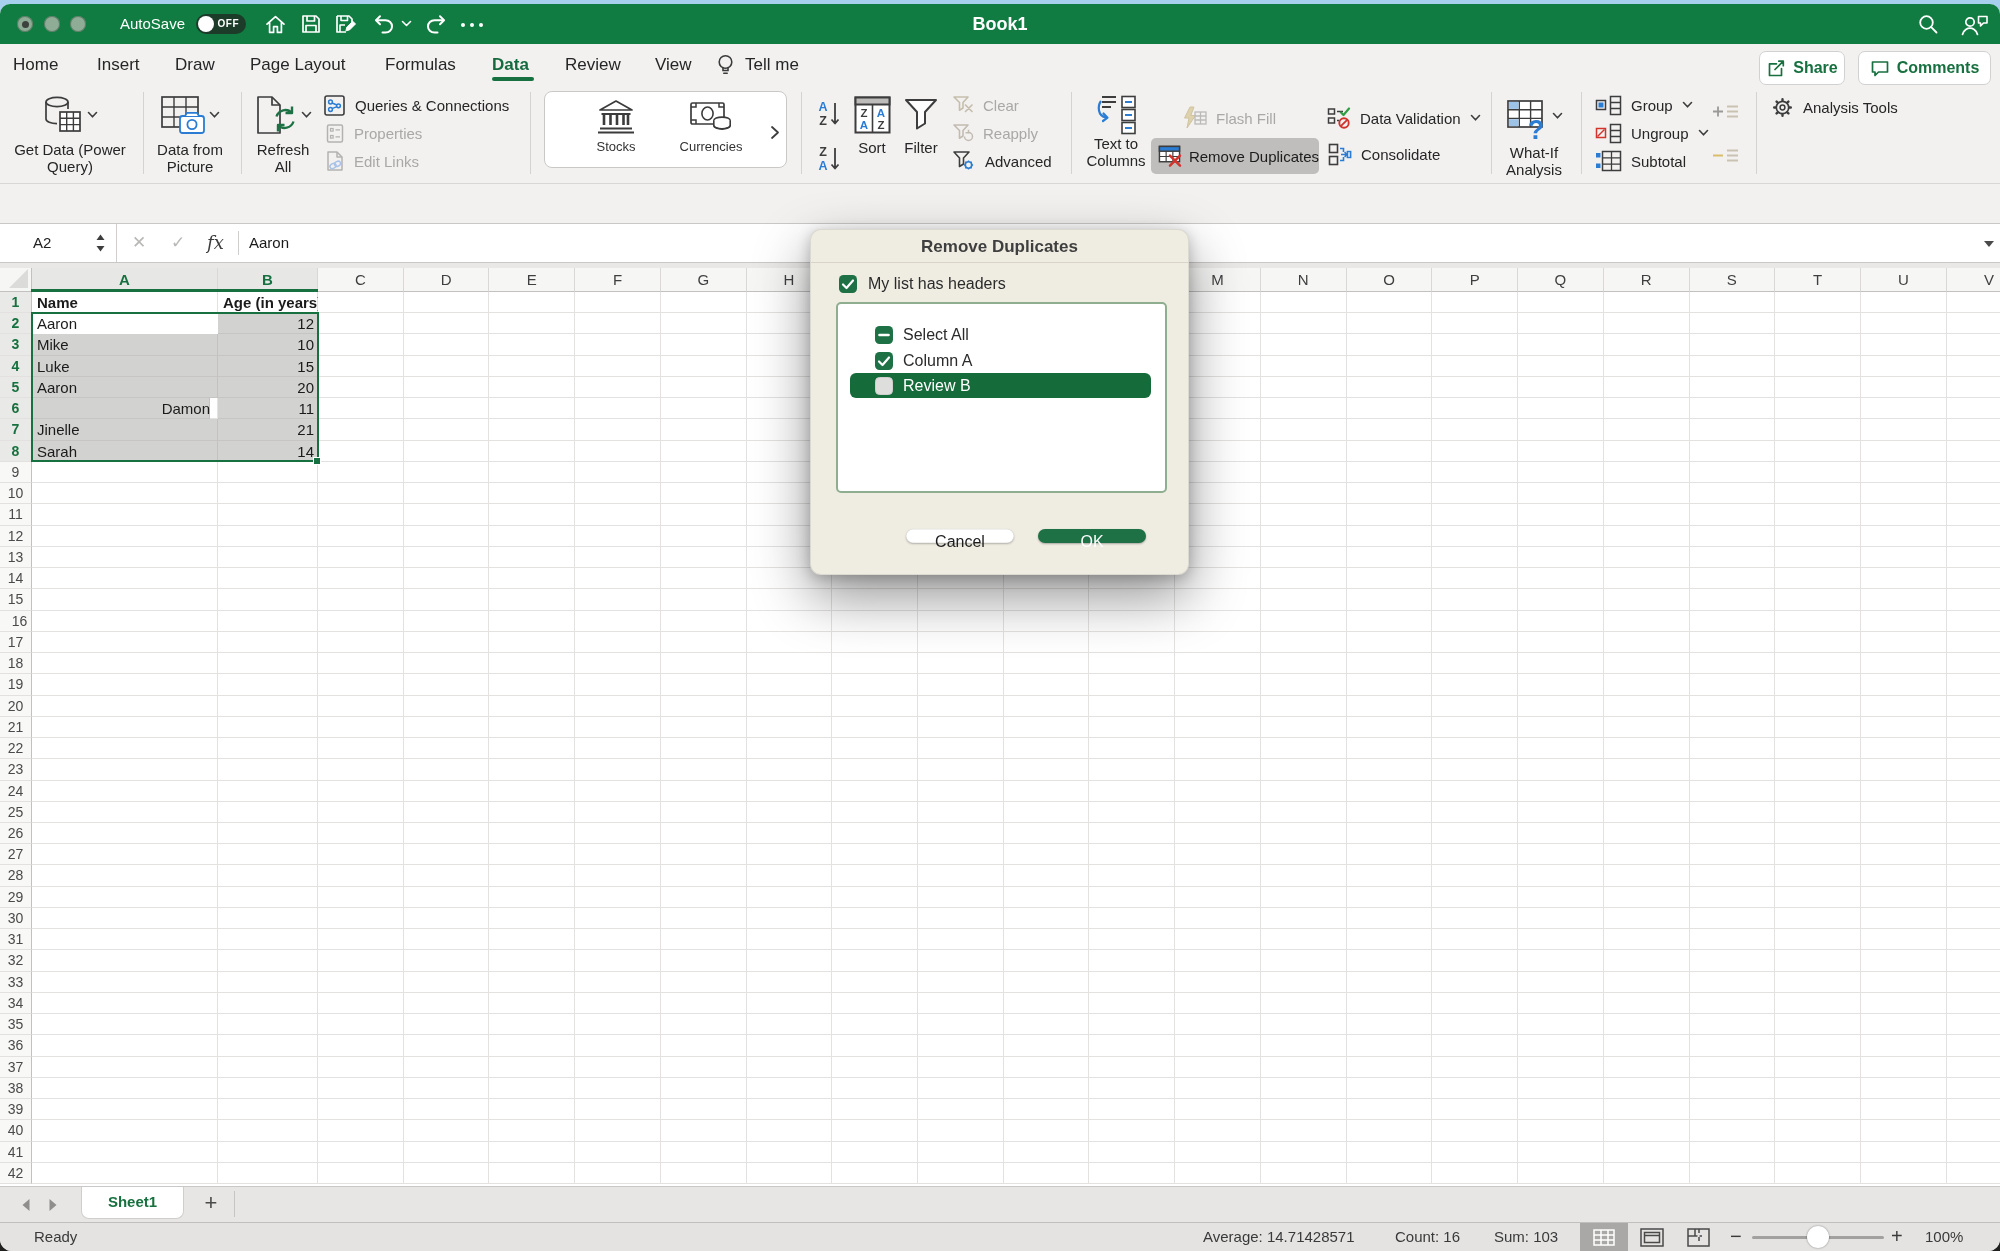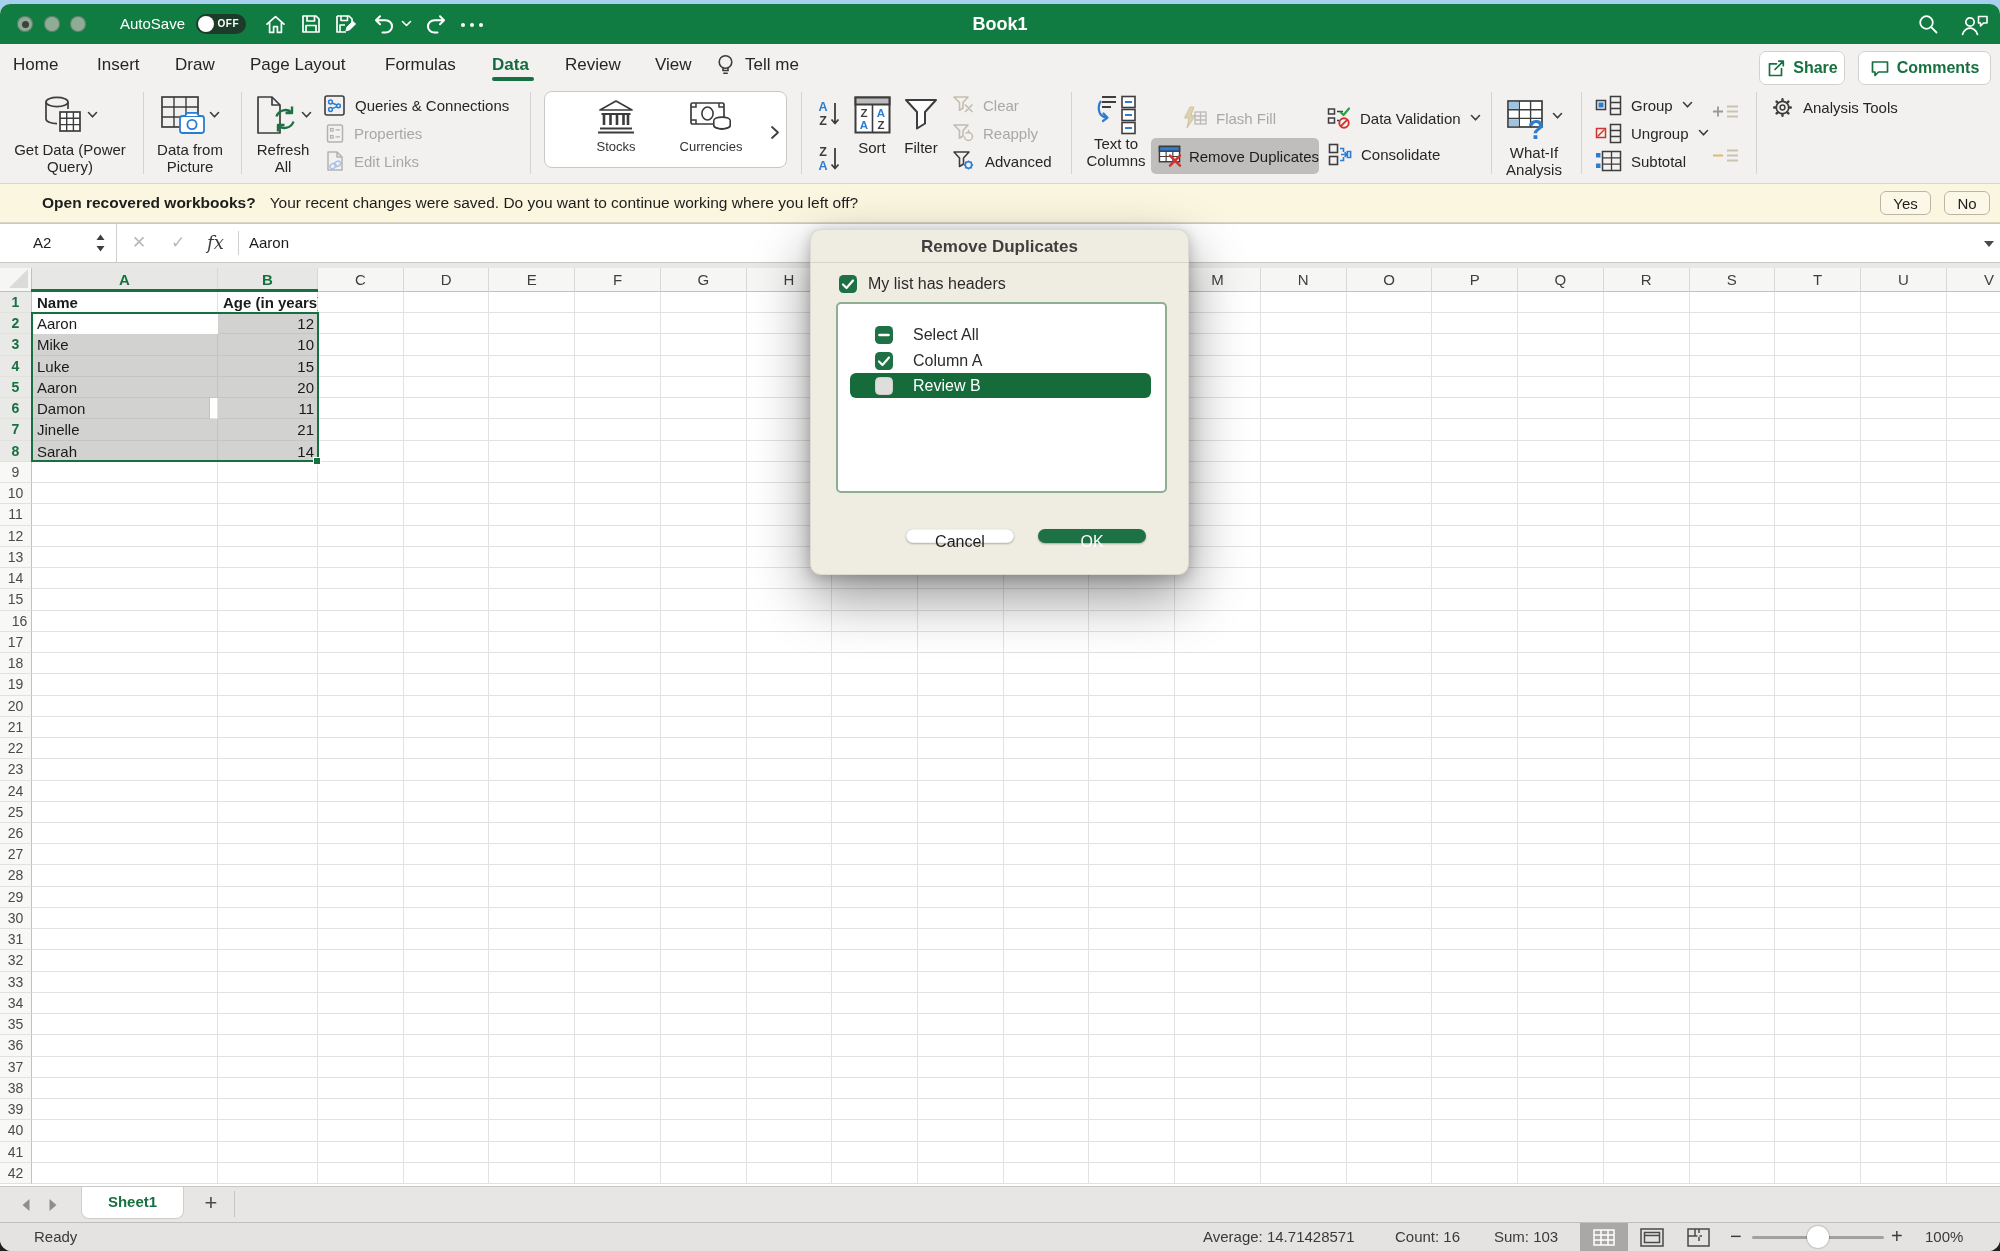--- a/index.html
+++ b/index.html
@@ -99,21 +99,21 @@
   .sb-knob { position:absolute; left:1807px; top:3px; width:22px; height:22px; border-radius:50%; background:#fff; box-shadow:0 0 2px rgba(0,0,0,.45); }
   .sb-zoomsign { position:absolute; top:0; height:28px; line-height:27px; font-size:20px; color:#3a3a3a; }
 
   
   .dialog { position:absolute; left:810px; top:229px; width:379px; height:346px; background:#efece2; border-radius:11px; box-shadow:0 22px 55px rgba(0,0,0,.42), 0 3px 14px rgba(0,0,0,.22); z-index:10; border:1px solid rgba(0,0,0,.08); }
   .dlg-title { position:absolute; left:0; top:0; width:100%; height:33px; line-height:34px; text-align:center; font-size:17px; font-weight:700; color:#3f3f3f; border-bottom:1px solid #d8d4c9; }
   .dlg-headerchk { position:absolute; left:28px; top:45px; display:flex; align-items:center; gap:11px; font-size:16px; color:#2b2b2b; }
   .dlg-list { position:absolute; left:25px; top:72px; width:331px; height:191px; background:#fff; border:2.5px solid #8fae8f; border-radius:5px; }
   .dlg-item { position:absolute; left:0; width:100%; height:25px; display:flex; align-items:center; }
   .dlg-item .chk { margin-left:37px; }
-  .dlg-item .dlabel { margin-left:20px; font-size:16px; color:#2b2b2b; }
+  .dlg-item .dlabel { margin-left:10px; font-size:16px; color:#2b2b2b; }
   .dlg-item.hl { background:#156b39; border-radius:6px; left:12px; width:301px; }
   .dlg-item.hl .chk { margin-left:25px; }
   .dlg-item.hl .dlabel { color:#fff; }
   .chk { width:18px; height:18px; border-radius:4.5px; flex:0 0 auto; position:relative; }
   .chk.on { background:#1e7145; }
   .chk.hloff { background:#dededd; border:1px solid #cfcfce; }
   .dlg-btn { position:absolute; top:299px; width:108px; height:14px; border-radius:7px; text-align:center; line-height:26px; font-size:16px; }
   .dlg-cancel { left:95px; background:#fff; color:#1d1d1d; box-shadow:0 1px 2px rgba(0,0,0,.25), inset 0 0 0 .5px rgba(0,0,0,.12); }
   .dlg-ok { left:227px; background:#1e7145; color:#fff; box-shadow:0 1px 2px rgba(0,0,0,.3); }
 
@@ -536,25 +536,20 @@
         <circle cx="11.5" cy="11.5" r="6.2" fill="none" stroke="#3d3d3d" stroke-width="1.7"></circle>
         <circle cx="11.5" cy="11.5" r="2.4" fill="none" stroke="#3d3d3d" stroke-width="1.5"></circle>
         <g stroke="#3d3d3d" stroke-width="2.4" fill="none" stroke-linecap="round">
           <path d="M11.5 3.2 V4.6 M11.5 18.4 V19.8 M3.2 11.5 H4.6 M18.4 11.5 H19.8 M5.6 5.6 L6.7 6.7 M16.3 16.3 L17.4 17.4 M17.4 5.6 L16.3 6.7 M6.7 16.3 L5.6 17.4"></path>
         </g>
       </svg>
       <span class="slabel">Analysis Tools</span>
     </div>
   </div>
 
-  <div class="notif">
-    <div class="ntext"><b>Open recovered workbooks?</b><span>Your recent changes were saved. Do you want to continue working where you left off?</span></div>
-    <div class="nbtn" style="left:1880px;width:51px">Yes</div>
-    <div class="nbtn" style="left:1944px;width:46px">No</div>
-  </div>
 
   <div class="fbar">
     <div class="namebox">
       <div class="nbtext">A2</div>
       <div class="nb-stepper">
         <svg width="13" height="22" viewBox="0 0 13 22">
               <path d="M6.5 2.5 L10.5 8 H2.5 Z" fill="#3d3d3d"></path>
               <path d="M6.5 19.5 L2.5 14 H10.5 Z" fill="#3d3d3d"></path>
             </svg>
       </div>
@@ -708,21 +703,21 @@
           <div class="cell hdr txt" style="left: 32px; width: 186px; top: 29px; height: 21.24px; line-height: 21.24px; z-index: 1;">Name</div>
           <div class="cell hdr txt" style="left: 218px; width: 100px; top: 29px; height: 21.24px; line-height: 21.24px; z-index: 1;">Age (in years)</div>
           <div class="cell txt" style="left: 32px; width: 186px; top: 50.24px; height: 21.24px; line-height: 21.24px; z-index: 1; background: rgb(255, 255, 255);">Aaron</div>
           <div class="cell num gray" style="left: 218px; width: 100px; top: 50.24px; height: 21.24px; line-height: 21.24px; z-index: 1; box-shadow: rgb(195, 194, 193) -1px 0px 0px inset, rgb(198, 197, 196) 0px -1px 0px inset;">12</div>
           <div class="cell txt gray" style="left: 32px; width: 186px; top: 71.48px; height: 21.24px; line-height: 21.24px; z-index: 1; box-shadow: rgb(195, 194, 193) -1px 0px 0px inset, rgb(198, 197, 196) 0px -1px 0px inset;">Mike</div>
           <div class="cell num gray" style="left: 218px; width: 100px; top: 71.48px; height: 21.24px; line-height: 21.24px; z-index: 1; box-shadow: rgb(195, 194, 193) -1px 0px 0px inset, rgb(198, 197, 196) 0px -1px 0px inset;">10</div>
           <div class="cell txt gray" style="left: 32px; width: 186px; top: 92.72px; height: 21.24px; line-height: 21.24px; z-index: 1; box-shadow: rgb(195, 194, 193) -1px 0px 0px inset, rgb(198, 197, 196) 0px -1px 0px inset;">Luke</div>
           <div class="cell num gray" style="left: 218px; width: 100px; top: 92.72px; height: 21.24px; line-height: 21.24px; z-index: 1; box-shadow: rgb(195, 194, 193) -1px 0px 0px inset, rgb(198, 197, 196) 0px -1px 0px inset;">15</div>
           <div class="cell txt gray" style="left: 32px; width: 186px; top: 113.96px; height: 21.24px; line-height: 21.24px; z-index: 1; box-shadow: rgb(195, 194, 193) -1px 0px 0px inset, rgb(198, 197, 196) 0px -1px 0px inset;">Aaron</div>
           <div class="cell num gray" style="left: 218px; width: 100px; top: 113.96px; height: 21.24px; line-height: 21.24px; z-index: 1; box-shadow: rgb(195, 194, 193) -1px 0px 0px inset, rgb(198, 197, 196) 0px -1px 0px inset;">20</div>
-          <div class="cell txt gray" style="left: 32px; width: 178px; top: 135.2px; height: 21.24px; line-height: 21.24px; z-index: 1; box-shadow: rgb(195, 194, 193) -1px 0px 0px inset, rgb(198, 197, 196) 0px -1px 0px inset;">Damon</div>
+          <div class="cell txt gray" style="left: 32px; width: 178px; top: 135.2px; height: 21.24px; line-height: 21.24px; z-index: 1; box-shadow: rgb(195, 194, 193) -1px 0px 0px inset, rgb(198, 197, 196) 0px -1px 0px inset; text-align: right;">Damon</div>
           <div class="cell num gray" style="left: 218px; width: 100px; top: 135.2px; height: 21.24px; line-height: 21.24px; z-index: 1; box-shadow: rgb(195, 194, 193) -1px 0px 0px inset, rgb(198, 197, 196) 0px -1px 0px inset;">11</div>
           <div class="cell txt gray" style="left: 32px; width: 186px; top: 156.44px; height: 21.24px; line-height: 21.24px; z-index: 1; box-shadow: rgb(195, 194, 193) -1px 0px 0px inset, rgb(198, 197, 196) 0px -1px 0px inset;">Jinelle</div>
           <div class="cell num gray" style="left: 218px; width: 100px; top: 156.44px; height: 21.24px; line-height: 21.24px; z-index: 1; box-shadow: rgb(195, 194, 193) -1px 0px 0px inset, rgb(198, 197, 196) 0px -1px 0px inset;">21</div>
           <div class="cell txt gray" style="left: 32px; width: 186px; top: 177.68px; height: 21.24px; line-height: 21.24px; z-index: 1; box-shadow: rgb(195, 194, 193) -1px 0px 0px inset, rgb(198, 197, 196) 0px -1px 0px inset;">Sarah</div>
           <div class="cell num gray" style="left: 218px; width: 100px; top: 177.68px; height: 21.24px; line-height: 21.24px; z-index: 1; box-shadow: rgb(195, 194, 193) -1px 0px 0px inset, rgb(198, 197, 196) 0px -1px 0px inset;">14</div>
           <div class="selrect" style="left: 31px; top: 48.74px; width: 288px; height: 150.68px;"></div>
           <div class="fillhandle" style="left: 313px; top: 193.92px;"></div>
         </div>
     <div class="hdr-underline"></div>
   </div>

